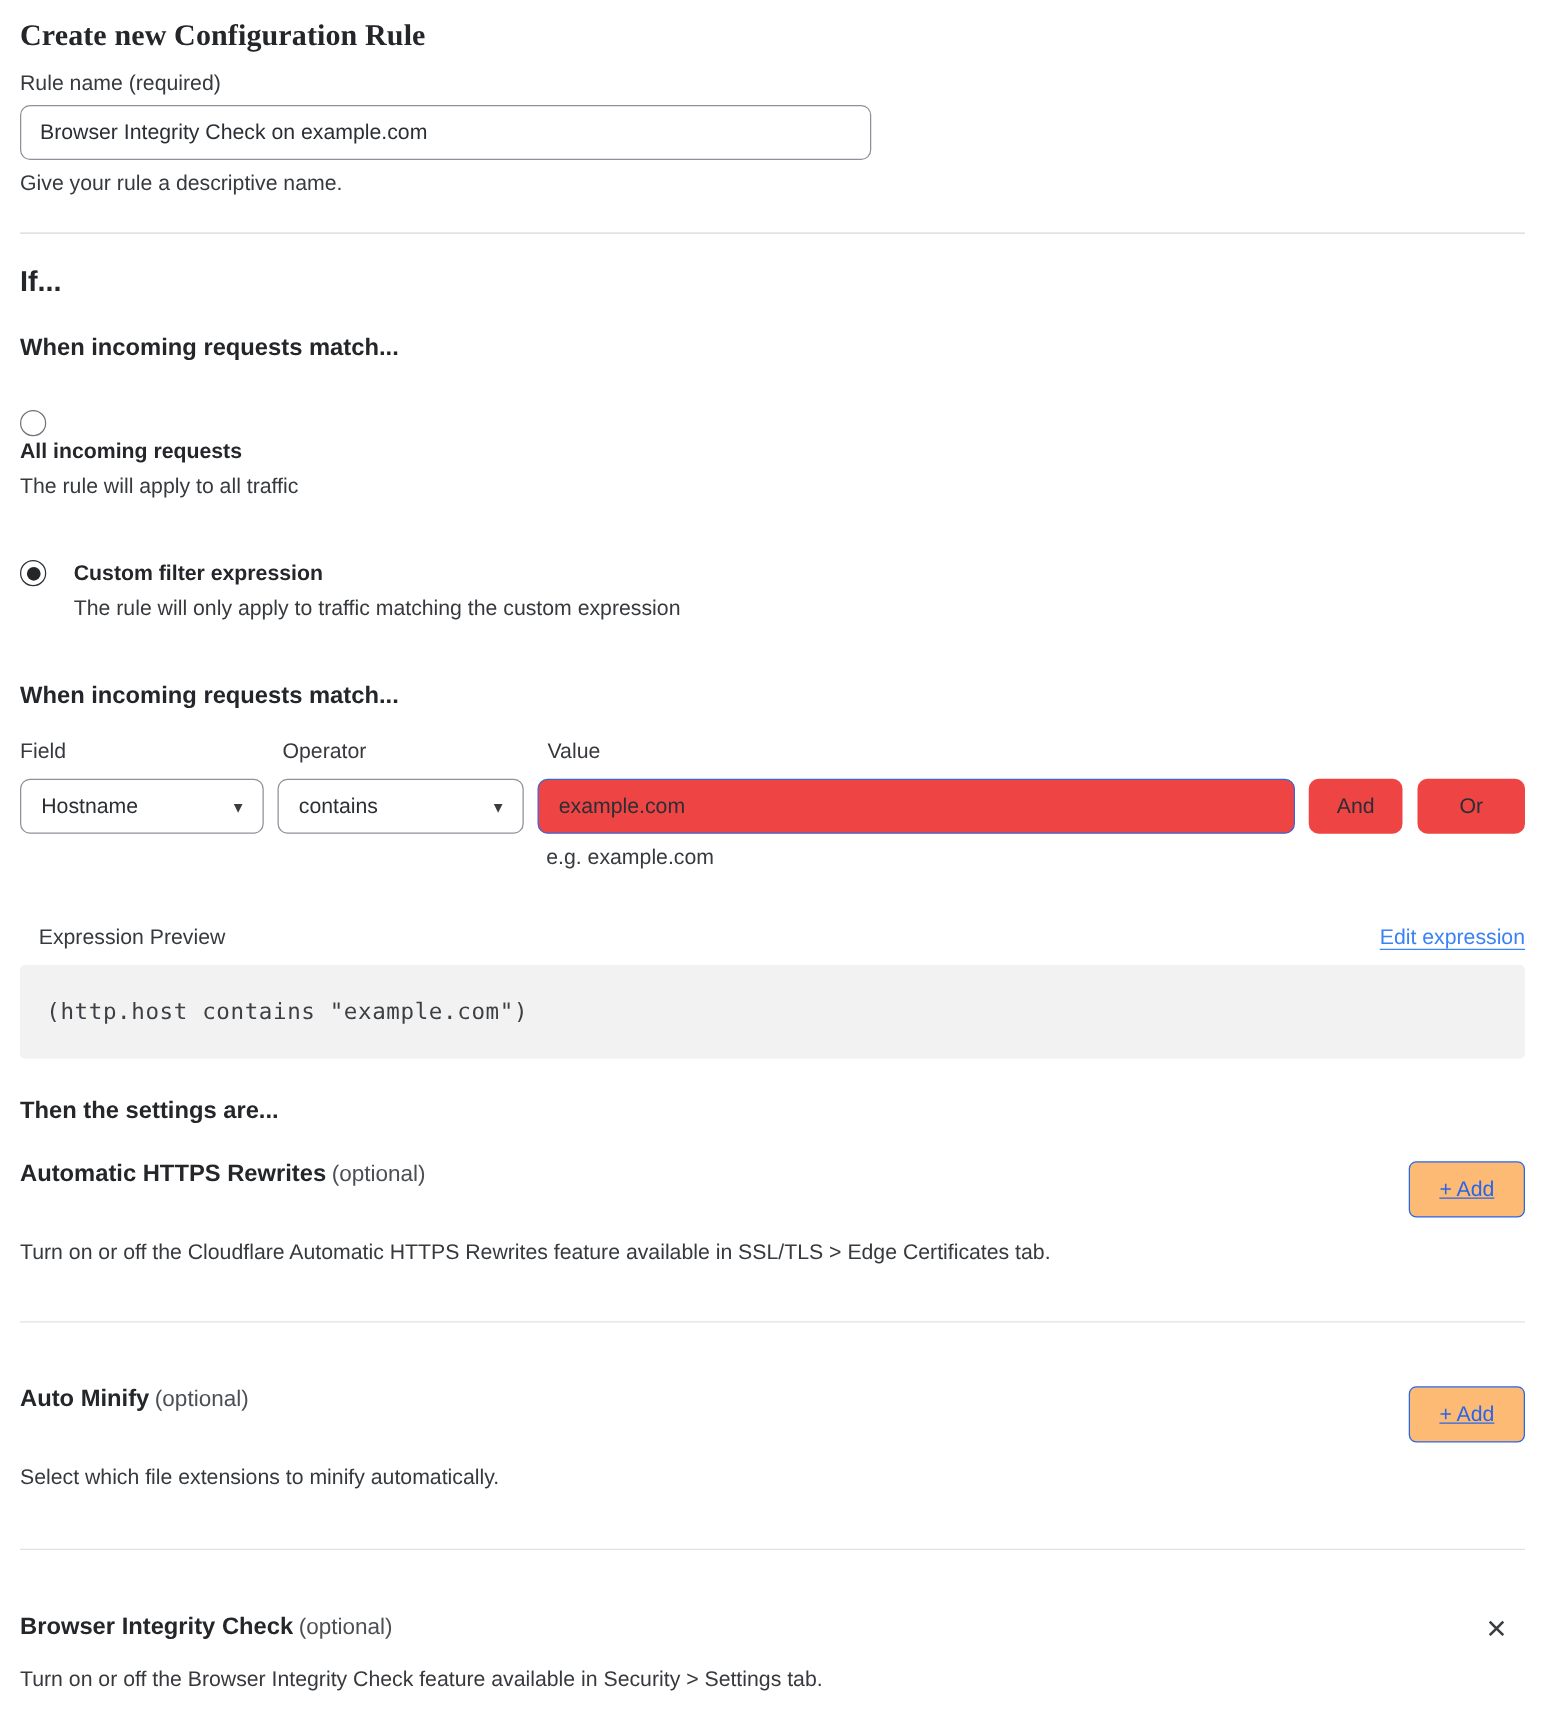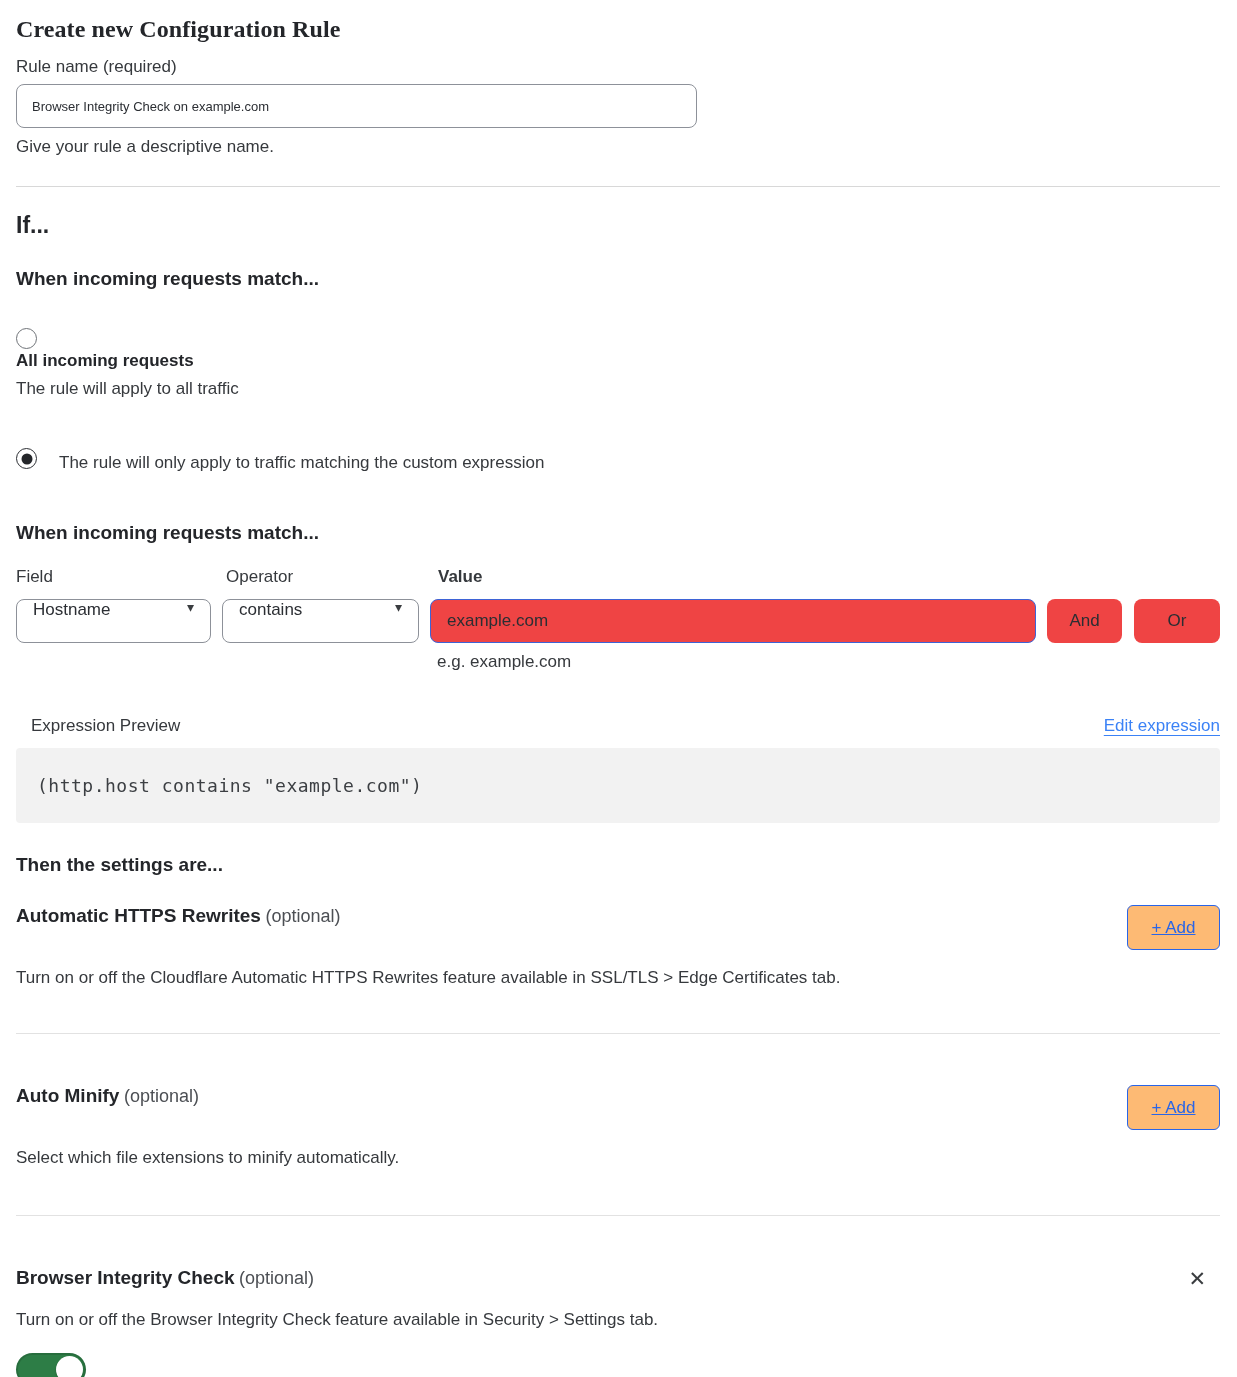--- a/index.html
+++ b/index.html
@@ -23,21 +23,21 @@
   }
 
   .field-label { font-size: 17px; color: #36393d; margin-bottom: 7px; }
 
   .rule-name-input {
     width: 681px;
     height: 44px;
     border: 1px solid #8d9199;
     border-radius: 8px;
     padding: 0 15px;
-    font-size: 13px;
+    font-size: 17px;
     font-family: "Liberation Sans", sans-serif;
     color: #2b2e33;
     outline: none;
     display: block;
   }
   .help-text { font-size: 17px; color: #36393d; margin-top: 9px; }
 
   .divider { border: none; border-top: 1px solid #d8d8d8; margin-top: 29px; }
 
   h2.if-heading {
@@ -77,30 +77,30 @@
     background: #24262a;
   }
   .radio-texts .radio-label { font-size: 17px; font-weight: 700; color: #24262a; line-height: 24px; }
   .radio-texts .radio-desc { font-size: 17px; color: #36393d; line-height: 24px; margin-top: 4px; }
 
   .builder { margin-top: 23px; }
   .builder-labels { display: flex; }
   .builder-labels .lbl { font-size: 17px; color: #36393d; }
   .lbl-field { width: 210px; }
   .lbl-operator { width: 212px; }
-  .lbl-value { width: 620px; font-weight: bold; }
+  .lbl-value { width: 620px; }
 
   .builder-row { display: flex; align-items: stretch; margin-top: 12px; }
   .select-box {
     height: 44px;
     border: 1px solid #8d9199;
     border-radius: 8px;
     background: #fff;
     display: flex;
-    align-items: flex-start;
+    align-items: center;
     justify-content: space-between;
     padding: 0 16px;
     font-size: 17px;
     color: #2b2e33;
     cursor: pointer;
   }
   .select-field { width: 199px; margin-right: 11px; }
   .select-operator { width: 201px; margin-right: 11px; }
   .chevron { font-size: 14px; color: #3a3d40; line-height: 1; }
   .value-input {
@@ -242,20 +242,21 @@
     <div class="radio-option">
       <span class="radio-circle"></span>
       <span class="radio-texts">
         <div class="radio-label">All incoming requests</div>
         <div class="radio-desc">The rule will apply to all traffic</div>
       </span>
     </div>
     <div class="radio-option selected">
       <span class="radio-circle"></span>
       <span class="radio-texts">
+        <div class="radio-label">Custom filter expression</div>
         <div class="radio-desc">The rule will only apply to traffic matching the custom expression</div>
       </span>
     </div>
   </div>
 
   <h3 class="sub-heading" style="margin-top:47px;">When incoming requests match...</h3>
 
   <div class="builder">
     <div class="builder-labels">
       <div class="lbl lbl-field">Field</div>

